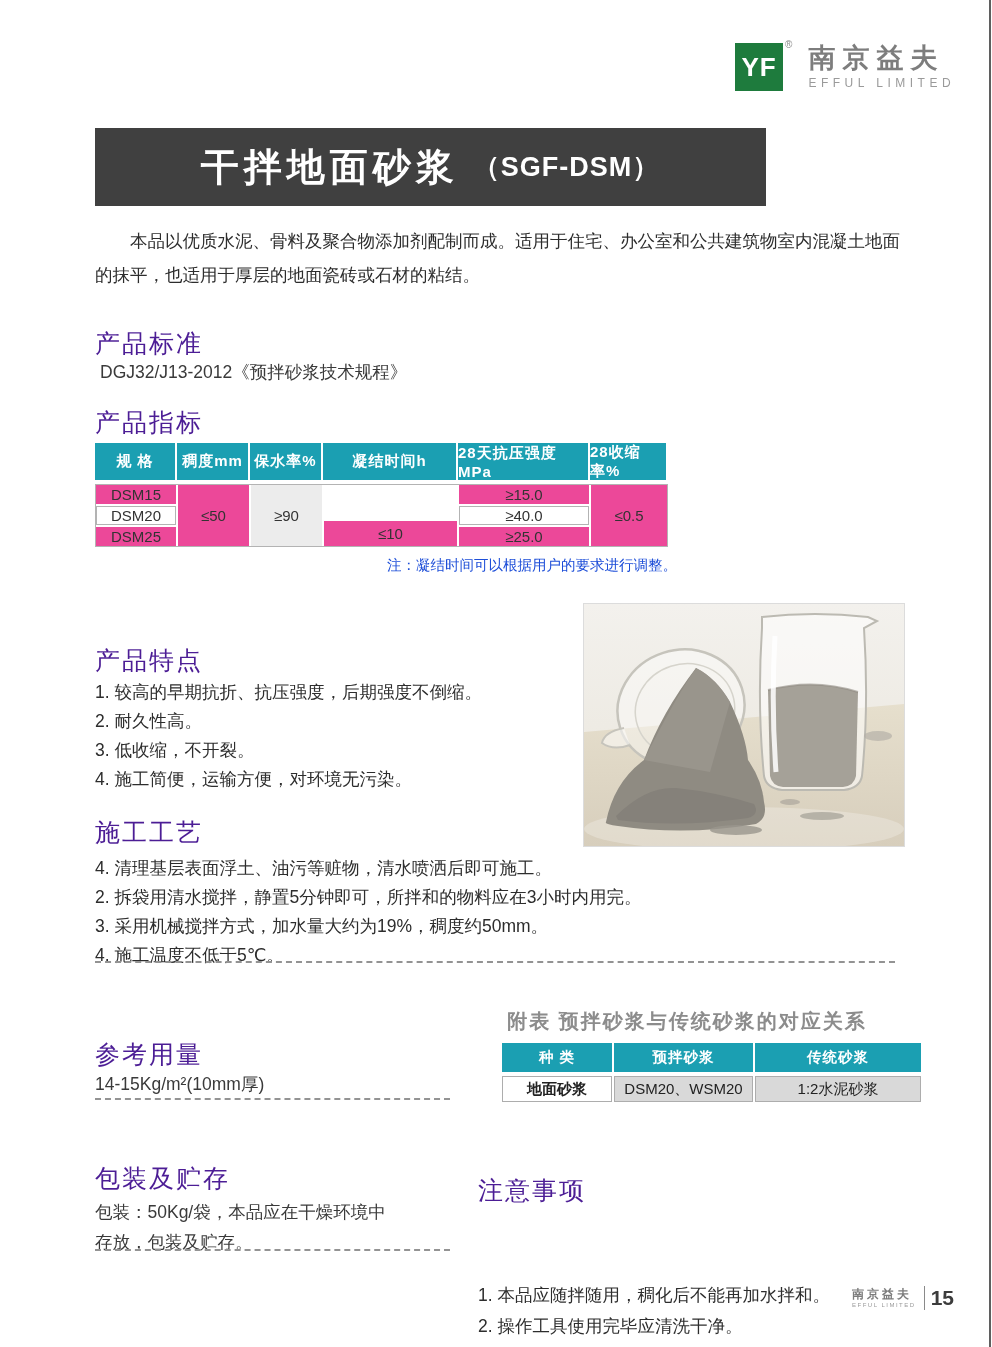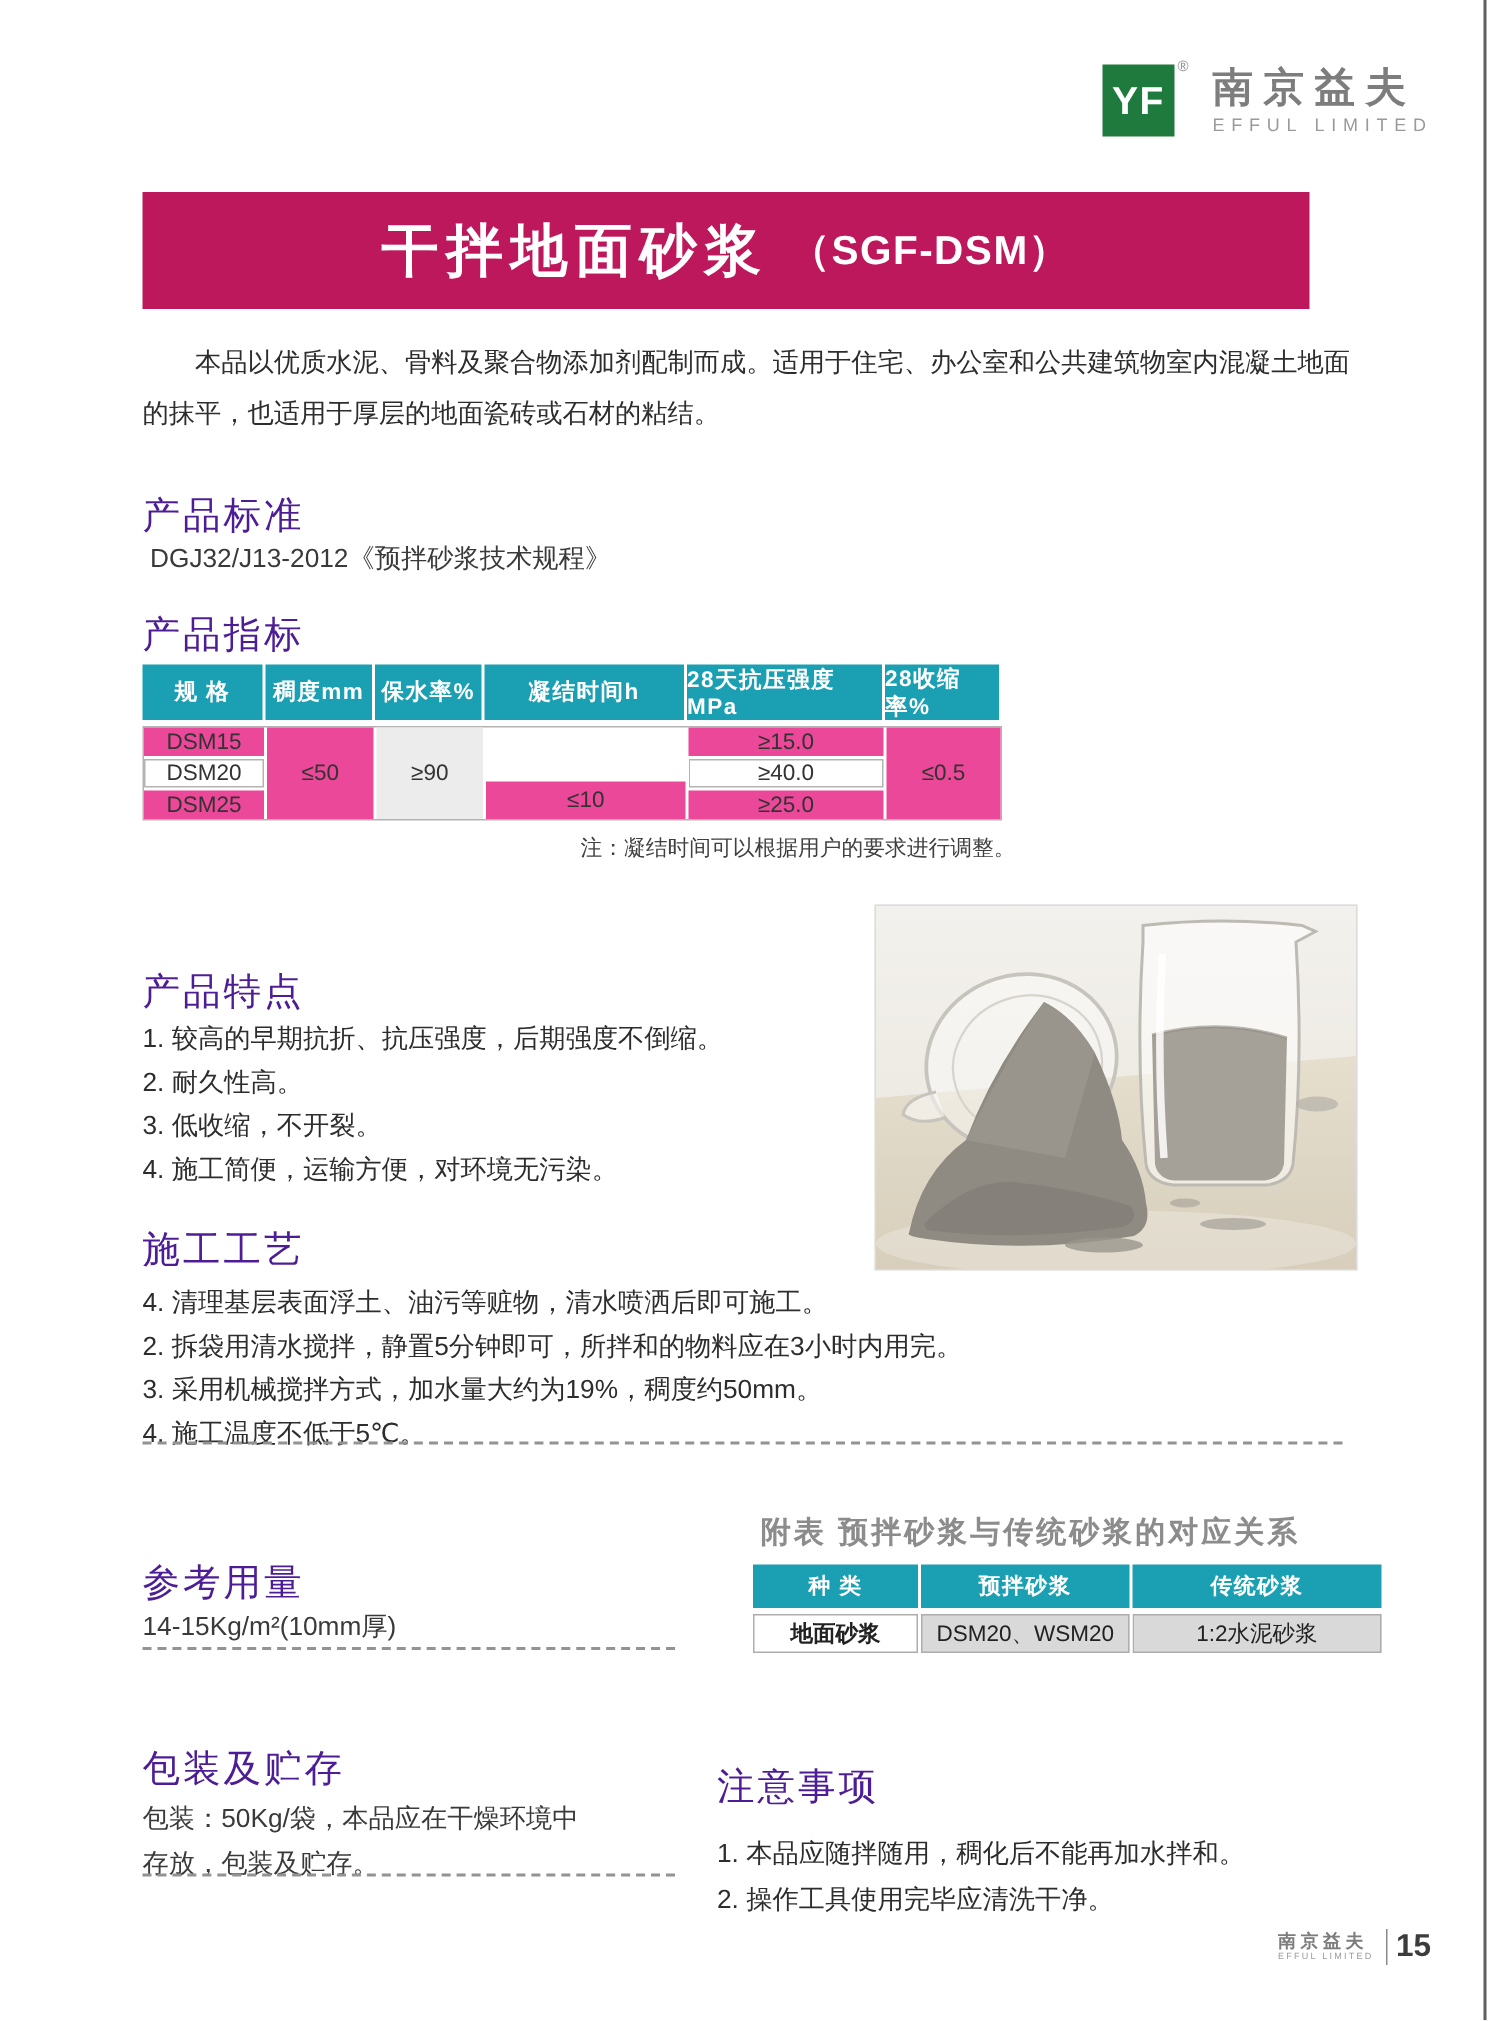--- a/index.html
+++ b/index.html
@@ -13,21 +13,21 @@
   
   .logo{top:43px;left:735px;display:flex;align-items:flex-start;}
   .logo-box{width:48px;height:48px;background:#1e7b3d;color:#fff;display:flex;align-items:center;
             justify-content:center;font-weight:bold;font-size:26px;letter-spacing:1px;}
   .logo-reg{font-size:10px;color:#8a8a8a;margin:-4px 0 0 2px;}
   .logo-text{margin-left:16px;}
   .logo-cn{font-size:27px;font-weight:bold;color:#7d7d7d;letter-spacing:7px;line-height:30px;}
   .logo-en{font-size:12px;color:#9a9a9a;letter-spacing:4.5px;margin-top:3px;}
 
   
-  .banner{top:128px;left:95px;width:778px;height:78px;background:#be185d;color:#fff;
+  .banner{top:128px;left:95px;width:671px;height:78px;background:#404040;color:#fff;
           display:flex;align-items:center;justify-content:center;}
   .banner-title{font-size:38px;font-weight:bold;letter-spacing:5px;}
   .banner-code{font-size:27px;font-weight:bold;margin-left:14px;letter-spacing:1px;}
 
   .intro{top:224px;left:95px;width:806px;font-size:17.5px;line-height:34px;text-indent:2em;color:#2d2d2d;}
 
   .sec-h{font-size:25px;font-weight:normal;color:#4c1d95;letter-spacing:2px;}
   .body-text{font-size:17.5px;color:#3a3a3a;}
 
   
@@ -35,21 +35,21 @@
   .spec-head{top:443px;left:95px;}
   .spec-head .hc{background:#1b9fb2;color:#fff;height:37px;display:flex;align-items:center;
                  justify-content:center;font-size:15px;font-weight:bold;letter-spacing:1px;}
   .spec-body{top:484px;left:95px;grid-template-rows:19px 19px 19px;background:#fff;
              border:1px solid #b3b3b3;}
   .spec-body .c{display:flex;align-items:center;justify-content:center;font-size:15px;color:#333;
                 background:#ec4899;}
   .spec-body .light{background:#ececec;}
   .spec-body .white{background:#fff;box-shadow:inset 0 0 0 1px #b3b3b3;}
 
-  .tbl-note{top:556px;left:95px;width:582px;text-align:right;font-size:14.5px;color:#404040;}
+  .tbl-note{top:556px;left:95px;width:582px;text-align:right;font-size:14.5px;color:#1d4ed8;}
 
   
   ul.plain{list-style:none;margin:0;padding:0;}
   ul.plain li{font-size:17.5px;line-height:29px;color:#2d2d2d;}
 
   .dashed{height:0;border-top:2px dashed #939393;}
 
   
   .photo{top:603px;left:583px;width:320px;height:242px;border:1px solid #dcdcdc;background:#efede8;}
   .photo svg{display:block;width:100%;height:100%;}
@@ -193,21 +193,21 @@
   <div class="abs sec-h" style="top:1038px;left:95px;">参考用量</div>
   <div class="abs body-text" style="top:1072px;left:95px;">14-15Kg/m²(10mm厚)</div>
   <div class="abs dashed" style="top:1098px;left:95px;width:355px;"></div>
 
   <div class="abs sec-h" style="top:1162px;left:95px;">包装及贮存</div>
   <div class="abs body-text" style="top:1200px;left:95px;">包装：50Kg/袋，本品应在干燥环境中</div>
   <div class="abs body-text" style="top:1230px;left:95px;">存放，包装及贮存。</div>
   <div class="abs dashed" style="top:1249px;left:95px;width:355px;"></div>
 
   <div class="abs sec-h" style="top:1174px;left:478px;">注意事项</div>
-  <ul class="abs plain" style="top:1220px;left:478px;width:430px;">
+  <ul class="abs plain" style="top:1280px;left:478px;width:430px;">
     <li style="line-height:31px;">1. 本品应随拌随用，稠化后不能再加水拌和。</li>
     <li style="line-height:31px;">2. 操作工具使用完毕应清洗干净。</li>
   </ul>
 
   <div class="abs footer">
     <div class="footer-brand">
       <div class="footer-cn">南京益夫</div>
       <div class="footer-en">EFFUL LIMITED</div>
     </div>
     <div class="footer-bar"></div>

